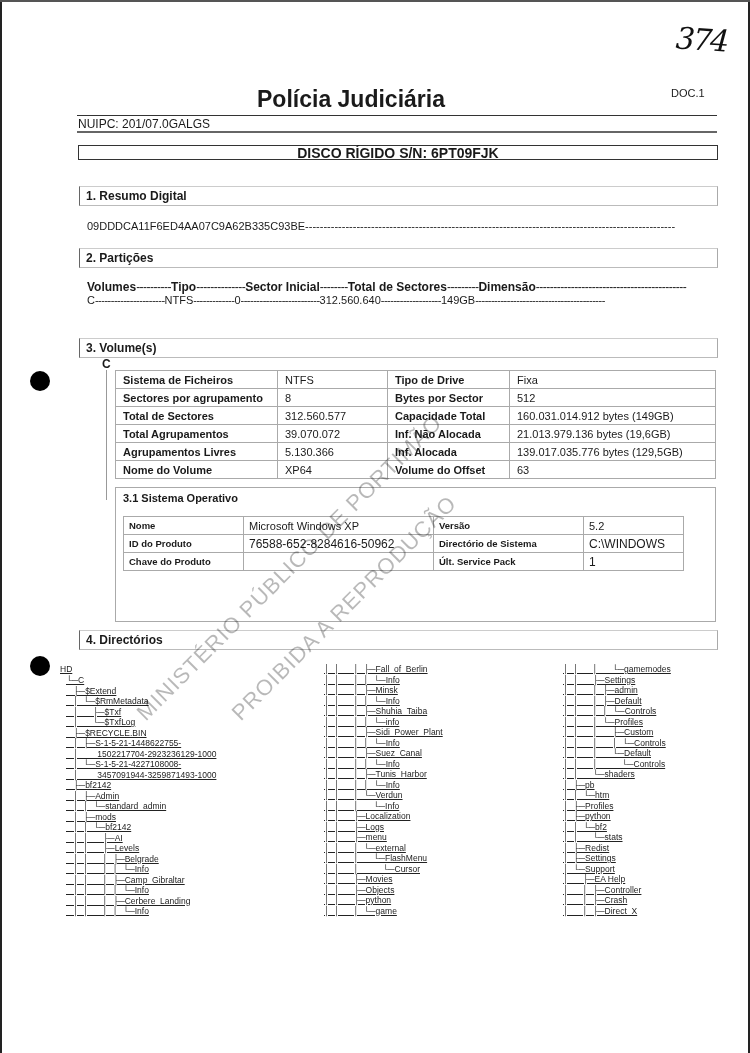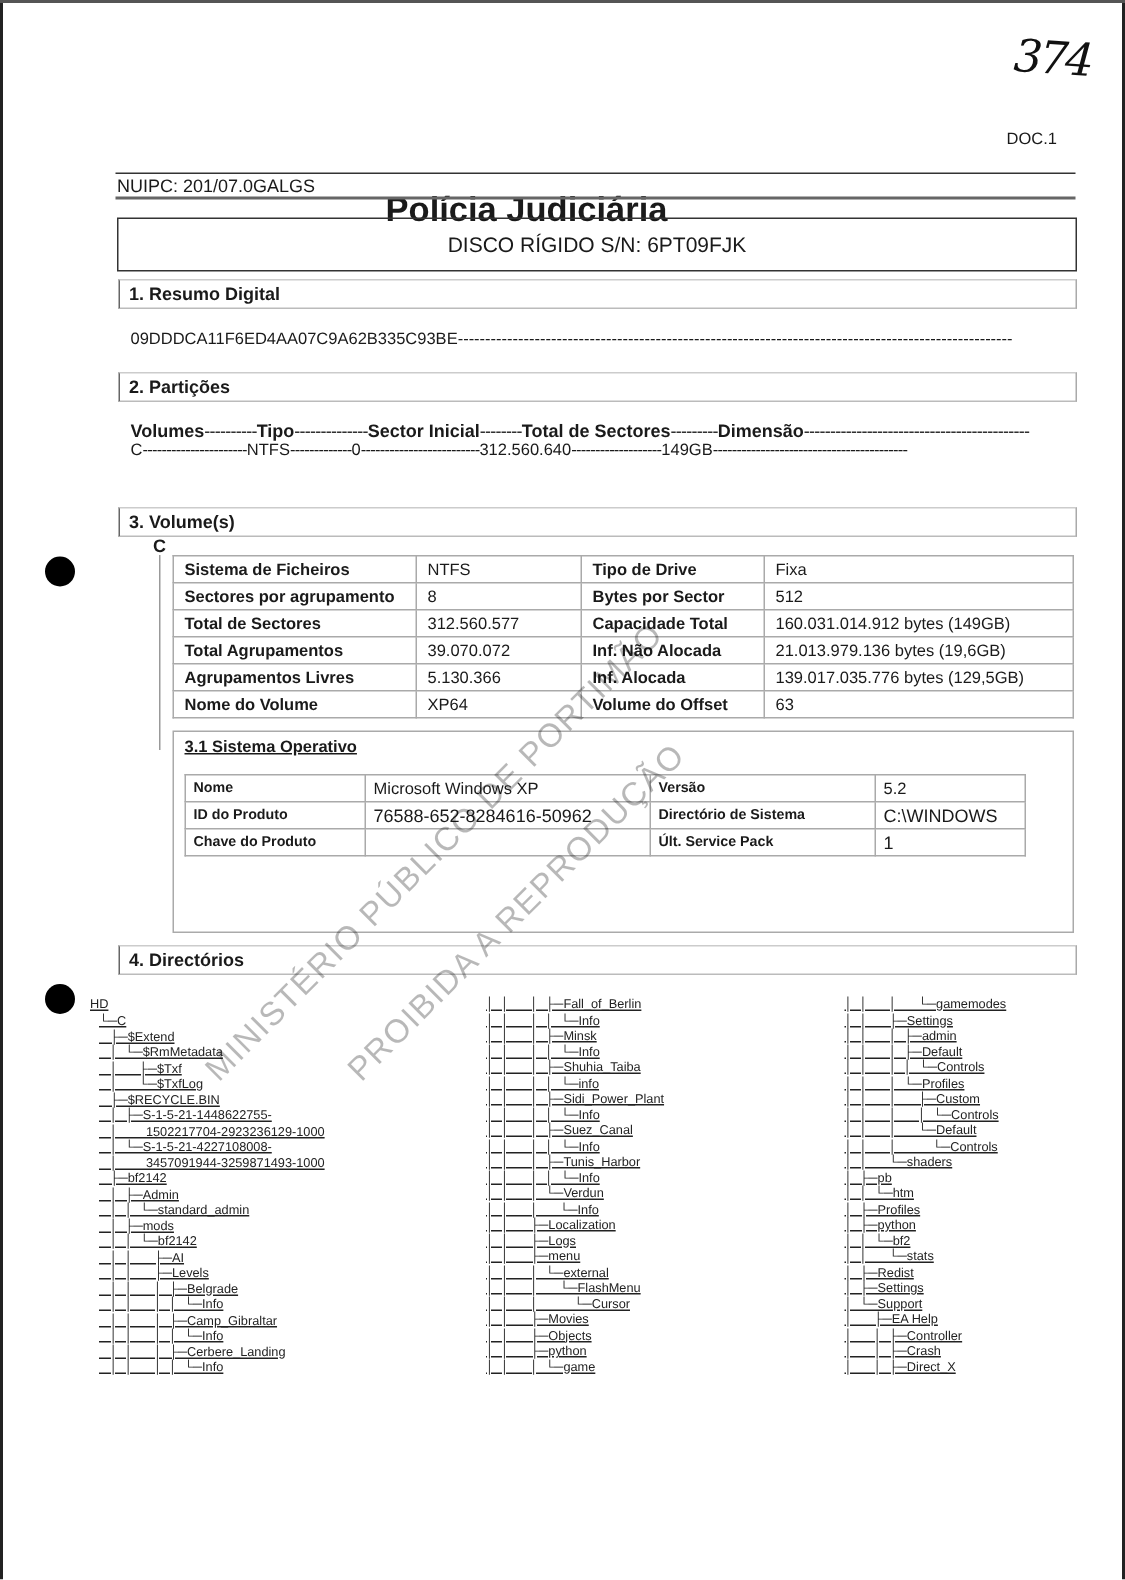--- a/index.html
+++ b/index.html
@@ -5,47 +5,47 @@
   * { box-sizing: border-box; margin: 0; padding: 0; }
   html, body { width: 750px; height: 1053px; background: #fff; overflow: hidden; }
   body { position: relative; font-family: "Liberation Sans", sans-serif; color: #1a1a1a; }
   .page-border-left { position: absolute; left: 0; top: 0; width: 2px; height: 1053px; background: #222; }
   .page-border-right { position: absolute; right: 0; top: 0; width: 2px; height: 1053px; background: #222; }
   .page-border-top { position: absolute; left: 0; top: 0; width: 750px; height: 2px; background: #555; }
 
   .handwritten { position: absolute; left: 676px; top: 22px; font-family: "DejaVu Serif", serif; font-size: 30px; font-style: italic; letter-spacing: -2px; color: #111; transform: rotate(4deg); }
   .doc-label { position: absolute; left: 671px; top: 87px; font-size: 11px; }
   .main-title { position: absolute; left: 0; width: 680px; text-align: center; top: 86px; font-size: 23px; font-weight: bold; padding-left: 0; }
-  .main-title span { display:inline-block; margin-left: 22px; margin-top: 40px; }
+  .main-title span { display:inline-block; margin-left: 22px; }
   .title-rule { position: absolute; left: 77px; width: 640px; top: 115px; height: 1px; background: #333; }
   .nuipc { position: absolute; left: 78px; top: 117px; font-size: 12px; }
   .nuipc-rule { position: absolute; left: 77px; width: 640px; top: 131px; height: 2px; background: #666; }
 
-  .disk-box { position: absolute; left: 78px; top: 145px; width: 640px; height: 36px; border: 1.5px solid #333; display: flex; align-items: center; justify-content: center; font-size: 14px; font-weight: normal; }
+  .disk-box { position: absolute; left: 78px; top: 145px; width: 640px; height: 15px; border: 1.5px solid #333; display: flex; align-items: center; justify-content: center; font-size: 14px; font-weight: bold; }
 
   .section-head { position: absolute; left: 79px; width: 639px; height: 20px; border-left: 1.5px solid #666; border-right: 1px solid #aaa; border-top: 1px solid #ccc; border-bottom: 1px solid #bbb; font-size: 12px; font-weight: bold; padding-left: 6px; line-height: 19px; }
   .hash-line { position: absolute; left: 87px; top: 220px; width: 625px; font-size: 11px; white-space: nowrap; overflow: hidden; }
 
   .part-head { position: absolute; left: 87px; top: 280px; width: 625px; font-size: 12px; font-weight: bold; white-space: nowrap; overflow: hidden; }
   .part-head .dash, .part-row .dash { font-weight: normal; letter-spacing: -0.5px; }
   .part-row { position: absolute; left: 87px; top: 294px; width: 625px; font-size: 11px; white-space: nowrap; overflow: hidden; }
 
   .vol-letter { position: absolute; left: 102px; top: 357px; font-size: 12px; font-weight: bold; }
   .vol-vline { position: absolute; left: 106px; top: 370px; width: 1px; height: 130px; background: #999; }
 
   table { border-collapse: collapse; }
   .vol-table { position: absolute; left: 115px; top: 370px; width: 601px; }
   .vol-table td { border: 1px solid #aaa; height: 18px; font-size: 11px; padding: 0 7px; }
   .vol-table td.k { font-weight: bold; }
   .vol-table td.c1 { width: 162px; }
   .vol-table td.c2 { width: 110px; }
   .vol-table td.c3 { width: 122px; }
 
   .os-box { position: absolute; left: 115px; top: 487px; width: 601px; height: 135px; border: 1px solid #aaa; }
-  .os-title { position: absolute; left: 123px; top: 492px; font-size: 11px; font-weight: bold; text-decoration: underline; }
+  .os-title { position: absolute; left: 123px; top: 492px; font-size: 11px; font-weight: bold; }
   .os-table { position: absolute; left: 123px; top: 516px; width: 561px; }
   .os-table td { border: 1px solid #aaa; height: 18px; padding: 0 5px; }
   .os-table td.k { font-weight: bold; font-size: 9.5px; }
   .os-table td.v { font-size: 12px; }
   .os-table td.v.small { font-size: 11px; }
   .os-table td.c1 { width: 120px; }
   .os-table td.c2 { width: 190px; }
   .os-table td.c3 { width: 150px; }
 
   .punch { position: absolute; width: 20px; height: 20px; border-radius: 50%; background: #000; }

